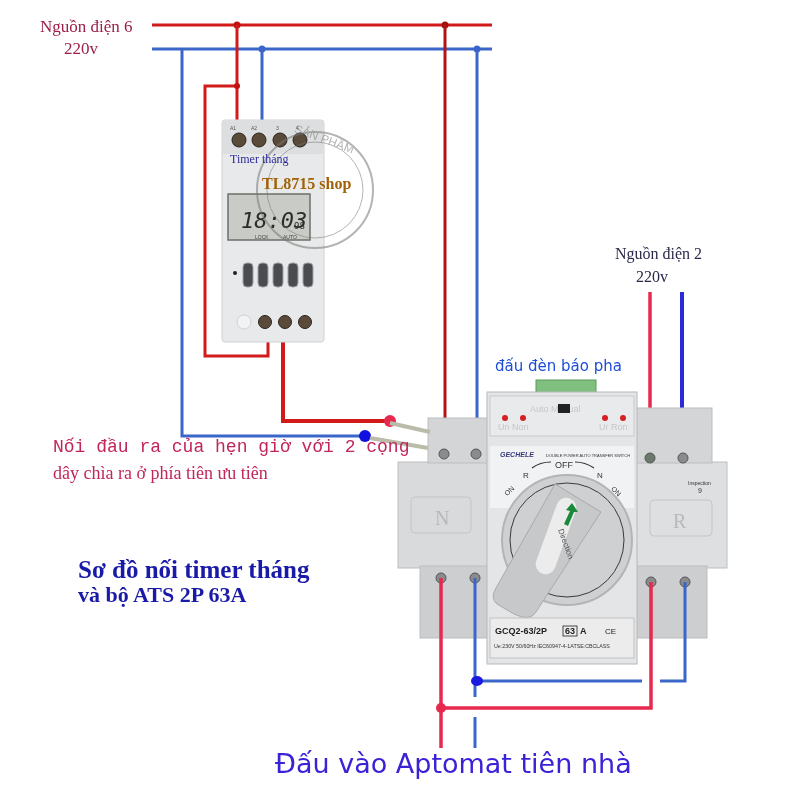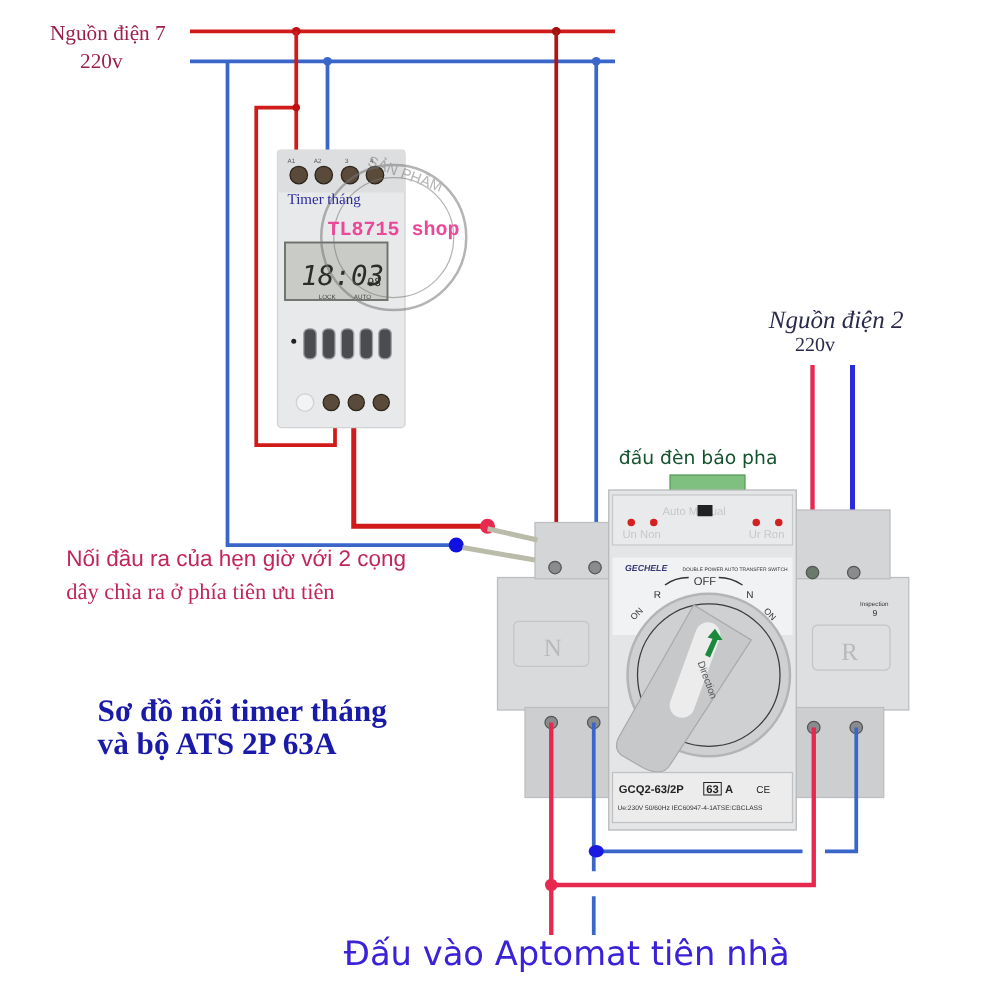--- a/index.html
+++ b/index.html
@@ -2,30 +2,30 @@
 <html><head>
 <meta charset="utf-8">
 <style>
   html, body { margin:0; padding:0; background:#ffffff; }
   body { width:800px; height:800px; position:relative; overflow:hidden; font-family:"Liberation Serif", serif; }
   #stage { position:absolute; left:0; top:0; width:800px; height:800px; }
   .lbl { position:absolute; white-space:nowrap; }
   .maroon { color:#9c1f4a; font-family:"Liberation Serif", serif; }
   .src1-title { left:40px; top:17px; font-size:17px; }
   .src1-volt  { left:64px; top:39px; font-size:17px; }
-  .src2-title { left:615px; top:245px; font-size:20px; color:#2a2a4a; font-family:"Liberation Serif", serif;font-style:italic; }
+  .src2-title { left:615px; top:245px; font-size:16px; color:#2a2a4a; font-family:"Liberation Serif", serif; }
   .src2-volt  { left:636px; top:268px; font-size:16px; color:#2a2a4a; font-family:"Liberation Serif", serif; }
-  .note1 { left:53px; top:437px; font-size:18px; color:#c2255c; font-family:Liberation Sans, sans-serif; }
+  .note1 { left:53px; top:437px; font-size:18px; color:#c2255c; font-family:Liberation Mono, monospace; }
   .note2 { left:53px; top:463px; font-size:18px; color:#c2255c; font-family:"Liberation Serif", serif; }
   .main-title1 { left:78px; top:556px; font-size:25px; font-weight:bold; color:#1a1aa8; font-family:"Liberation Serif", serif; }
-  .main-title2 { left:78px; top:582px; font-size:25px; font-weight:bold; color:#1a1aa8; font-family:"Liberation Serif", serif; }
+  .main-title2 { left:78px; top:582px; font-size:22px; font-weight:bold; color:#1a1aa8; font-family:"Liberation Serif", serif; }
   .bottom-label { left:275px; top:748px; font-size:27px; color:#3a22d8; font-family:"DejaVu Sans", sans-serif; }
-  .lamp-label { left:495px; top:357px; font-size:15px; color:#14532d; font-family:"DejaVu Sans", sans-serif; }
+  .lamp-label { left:495px; top:357px; font-size:15px; color:#1d4ed8; font-family:"DejaVu Sans", sans-serif; }
   .timer-label { left:230px; top:152px; font-size:12px; color:#2a2a9a; font-family:"Liberation Serif", serif; }
-  .shop-label { left:262px; top:175px; font-size:16px; font-weight:bold; color:#ec4899; font-family:Liberation Mono, monospace; }
+  .shop-label { left:262px; top:175px; font-size:16px; font-weight:bold; color:#a16207; font-family:Liberation Serif, serif; }
 </style>
 </head>
 <body>
 
 <svg id="stage" width="800" height="800" viewBox="0 0 800 800">
 
   <g>
     <line x1="152" y1="25" x2="492" y2="25" stroke="#d11a1a" stroke-width="3"></line>
     <line x1="152" y1="49" x2="492" y2="49" stroke="#3a66c9" stroke-width="3"></line>
 
@@ -167,21 +167,21 @@
     <line x1="475" y1="578" x2="475" y2="697" stroke="#3a66c9" stroke-width="3"></line>
     <line x1="475" y1="717" x2="475" y2="748" stroke="#3a66c9" stroke-width="3"></line>
     <polyline points="651,582 651,708 441,708" fill="none" stroke="#e8294f" stroke-width="3.5"></polyline>
     <polyline points="685,582 685,681 660,681" fill="none" stroke="#3a66c9" stroke-width="3"></polyline>
     <line x1="642" y1="681" x2="475" y2="681" stroke="#3a66c9" stroke-width="3"></line>
     <circle cx="441" cy="708" r="5" fill="#e8294f"></circle>
     <ellipse cx="477" cy="681" rx="6" ry="5" fill="#1a1ae0"></ellipse>
   </g>
 </svg>
 
-<div class="lbl maroon src1-title">Nguồn điện 7</div>
+<div class="lbl maroon src1-title">Nguồn điện 6</div>
 <div class="lbl maroon src1-volt">220v</div>
 <div class="lbl src2-title">Nguồn điện 2</div>
 <div class="lbl src2-volt">220v</div>
 <div class="lbl timer-label">Timer tháng</div>
 <div class="lbl shop-label">TL8715 shop</div>
 <div class="lbl lamp-label">đấu đèn báo pha</div>
 <div class="lbl note1">Nối đầu ra của hẹn giờ với 2 cọng</div>
 <div class="lbl note2">dây  chìa ra ở phía tiên ưu tiên</div>
 <div class="lbl main-title1">Sơ đồ nối timer tháng</div>
 <div class="lbl main-title2">và bộ ATS 2P 63A</div>

